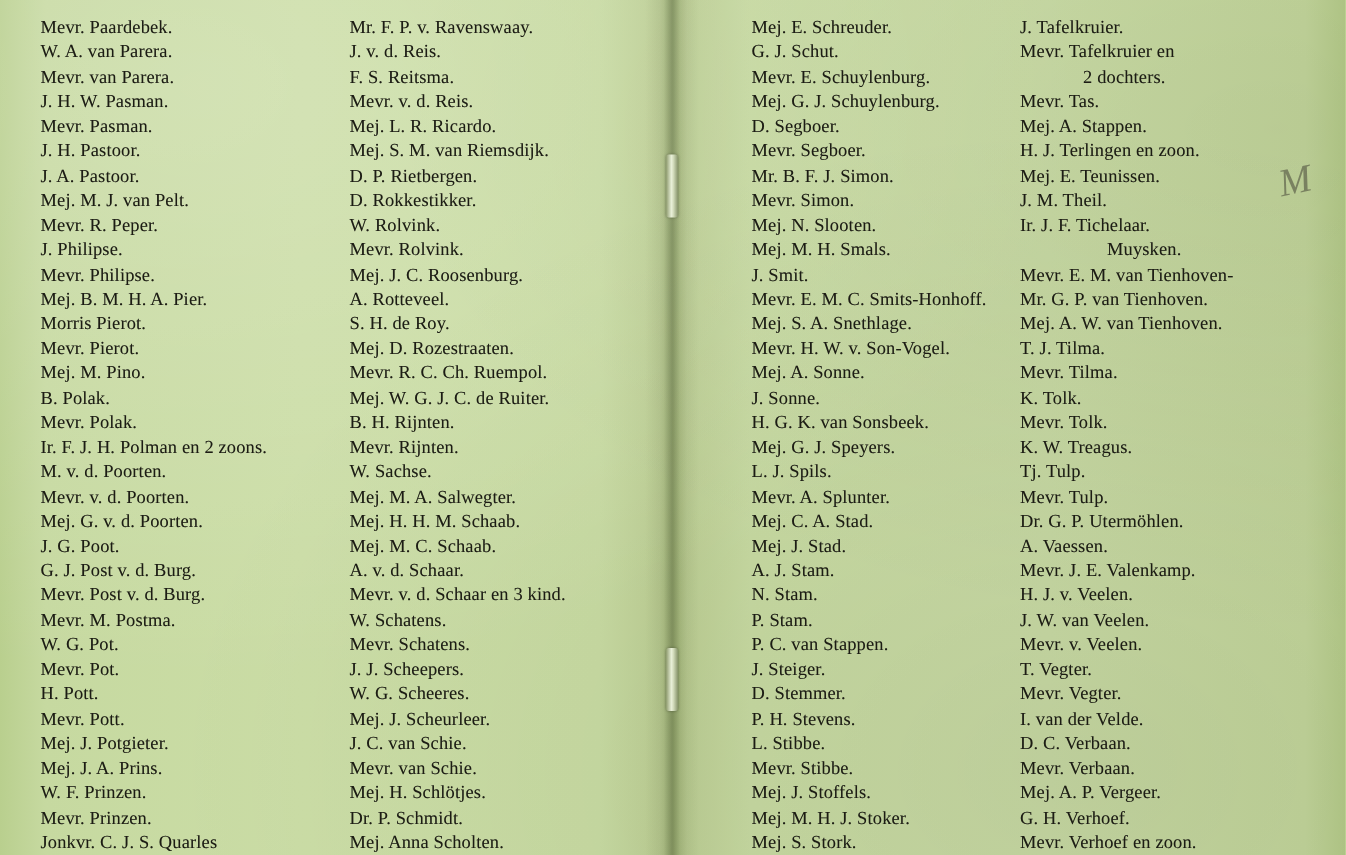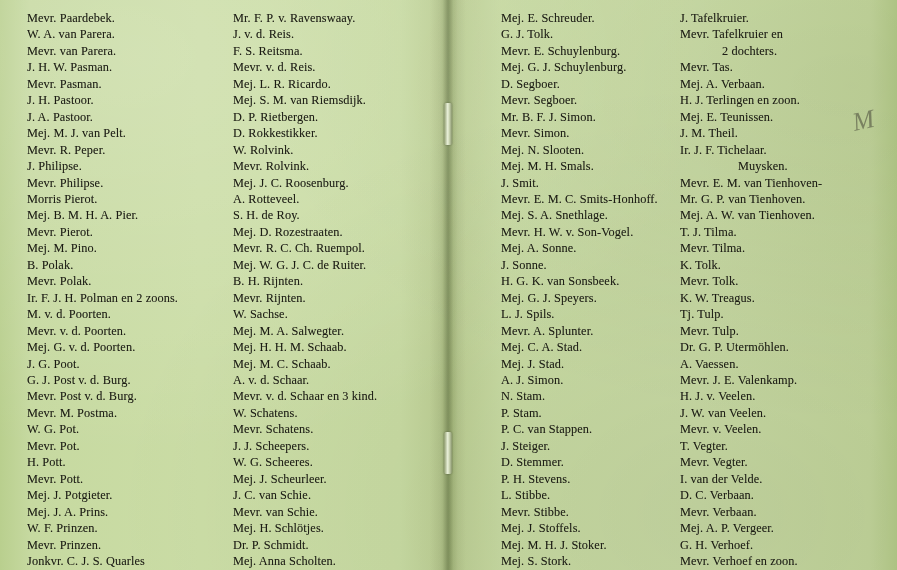--- a/index.html
+++ b/index.html
@@ -126,22 +126,22 @@
         <div class="entry">W. A. van Parera.</div>
         <div class="entry">Mevr. van Parera.</div>
         <div class="entry">J. H. W. Pasman.</div>
         <div class="entry">Mevr. Pasman.</div>
         <div class="entry">J. H. Pastoor.</div>
         <div class="entry">J. A. Pastoor.</div>
         <div class="entry">Mej. M. J. van Pelt.</div>
         <div class="entry">Mevr. R. Peper.</div>
         <div class="entry">J. Philipse.</div>
         <div class="entry">Mevr. Philipse.</div>
+        <div class="entry">Mej. B. M. H. A. Pier.</div>
         <div class="entry">Morris Pierot.</div>
-        <div class="entry">Mej. B. M. H. A. Pier.</div>
         <div class="entry">Mevr. Pierot.</div>
         <div class="entry">Mej. M. Pino.</div>
         <div class="entry">B. Polak.</div>
         <div class="entry">Mevr. Polak.</div>
         <div class="entry">Ir. F. J. H. Polman en 2 zoons.</div>
         <div class="entry">M. v. d. Poorten.</div>
         <div class="entry">Mevr. v. d. Poorten.</div>
         <div class="entry">Mej. G. v. d. Poorten.</div>
         <div class="entry">J. G. Poot.</div>
         <div class="entry">G. J. Post v. d. Burg.</div>
@@ -190,60 +190,60 @@
         <div class="entry">Mej. J. Scheurleer.</div>
         <div class="entry">J. C. van Schie.</div>
         <div class="entry">Mevr.  van Schie.</div>
         <div class="entry">Mej. H. Schlötjes.</div>
         <div class="entry">Dr. P. Schmidt.</div>
         <div class="entry">Mej. Anna Scholten.</div>
         <div class="entry">Mevr. H. E. Scholten.</div>
       </div>
     <div class="col col-3">
         <div class="entry">Mej. E. Schreuder.</div>
-        <div class="entry">G. J. Tolk.</div>
+        <div class="entry">G. J. Schut.</div>
         <div class="entry">Mevr. E. Schuylenburg.</div>
         <div class="entry">Mej. G. J. Schuylenburg.</div>
         <div class="entry">D. Segboer.</div>
         <div class="entry">Mevr. Segboer.</div>
         <div class="entry">Mr. B. F. J. Simon.</div>
         <div class="entry">Mevr. Simon.</div>
         <div class="entry">Mej. N. Slooten.</div>
         <div class="entry">Mej. M. H. Smals.</div>
         <div class="entry">J. Smit.</div>
         <div class="entry">Mevr. E. M. C. Smits-Honhoff.</div>
         <div class="entry">Mej. S. A. Snethlage.</div>
         <div class="entry">Mevr. H. W. v. Son-Vogel.</div>
         <div class="entry">Mej. A. Sonne.</div>
         <div class="entry">J. Sonne.</div>
         <div class="entry">H. G. K. van Sonsbeek.</div>
         <div class="entry">Mej. G. J. Speyers.</div>
         <div class="entry">L. J. Spils.</div>
         <div class="entry">Mevr. A. Splunter.</div>
         <div class="entry">Mej. C. A. Stad.</div>
         <div class="entry">Mej. J. Stad.</div>
-        <div class="entry">A. J. Simon.</div>
+        <div class="entry">A. J. Stam.</div>
         <div class="entry">N. Stam.</div>
         <div class="entry">P. Stam.</div>
         <div class="entry">P. C. van Stappen.</div>
         <div class="entry">J. Steiger.</div>
         <div class="entry">D. Stemmer.</div>
         <div class="entry">P. H. Stevens.</div>
         <div class="entry">L. Stibbe.</div>
         <div class="entry">Mevr. Stibbe.</div>
         <div class="entry">Mej. J. Stoffels.</div>
         <div class="entry">Mej. M. H. J. Stoker.</div>
         <div class="entry">Mej. S. Stork.</div>
       </div>
     <div class="col col-4">
         <div class="entry">J. Tafelkruier.</div>
         <div class="entry">Mevr. Tafelkruier en</div>
         <div class="entry cont">2 dochters.</div>
         <div class="entry">Mevr. Tas.</div>
-        <div class="entry">Mej. A. Verbaan.</div>
+        <div class="entry">Mej. A. Stappen.</div>
         <div class="entry">H. J. Terlingen en zoon.</div>
         <div class="entry">Mej. E. Teunissen.</div>
         <div class="entry">J. M. Theil.</div>
         <div class="entry">Ir. J. F. Tichelaar.</div>
         <div class="entry cont2">Muysken.</div>
         <div class="entry">Mevr. E. M. van Tienhoven-</div>
         <div class="entry">Mr. G. P. van Tienhoven.</div>
         <div class="entry">Mej. A. W. van Tienhoven.</div>
         <div class="entry">T. J. Tilma.</div>
         <div class="entry">Mevr. Tilma.</div>

